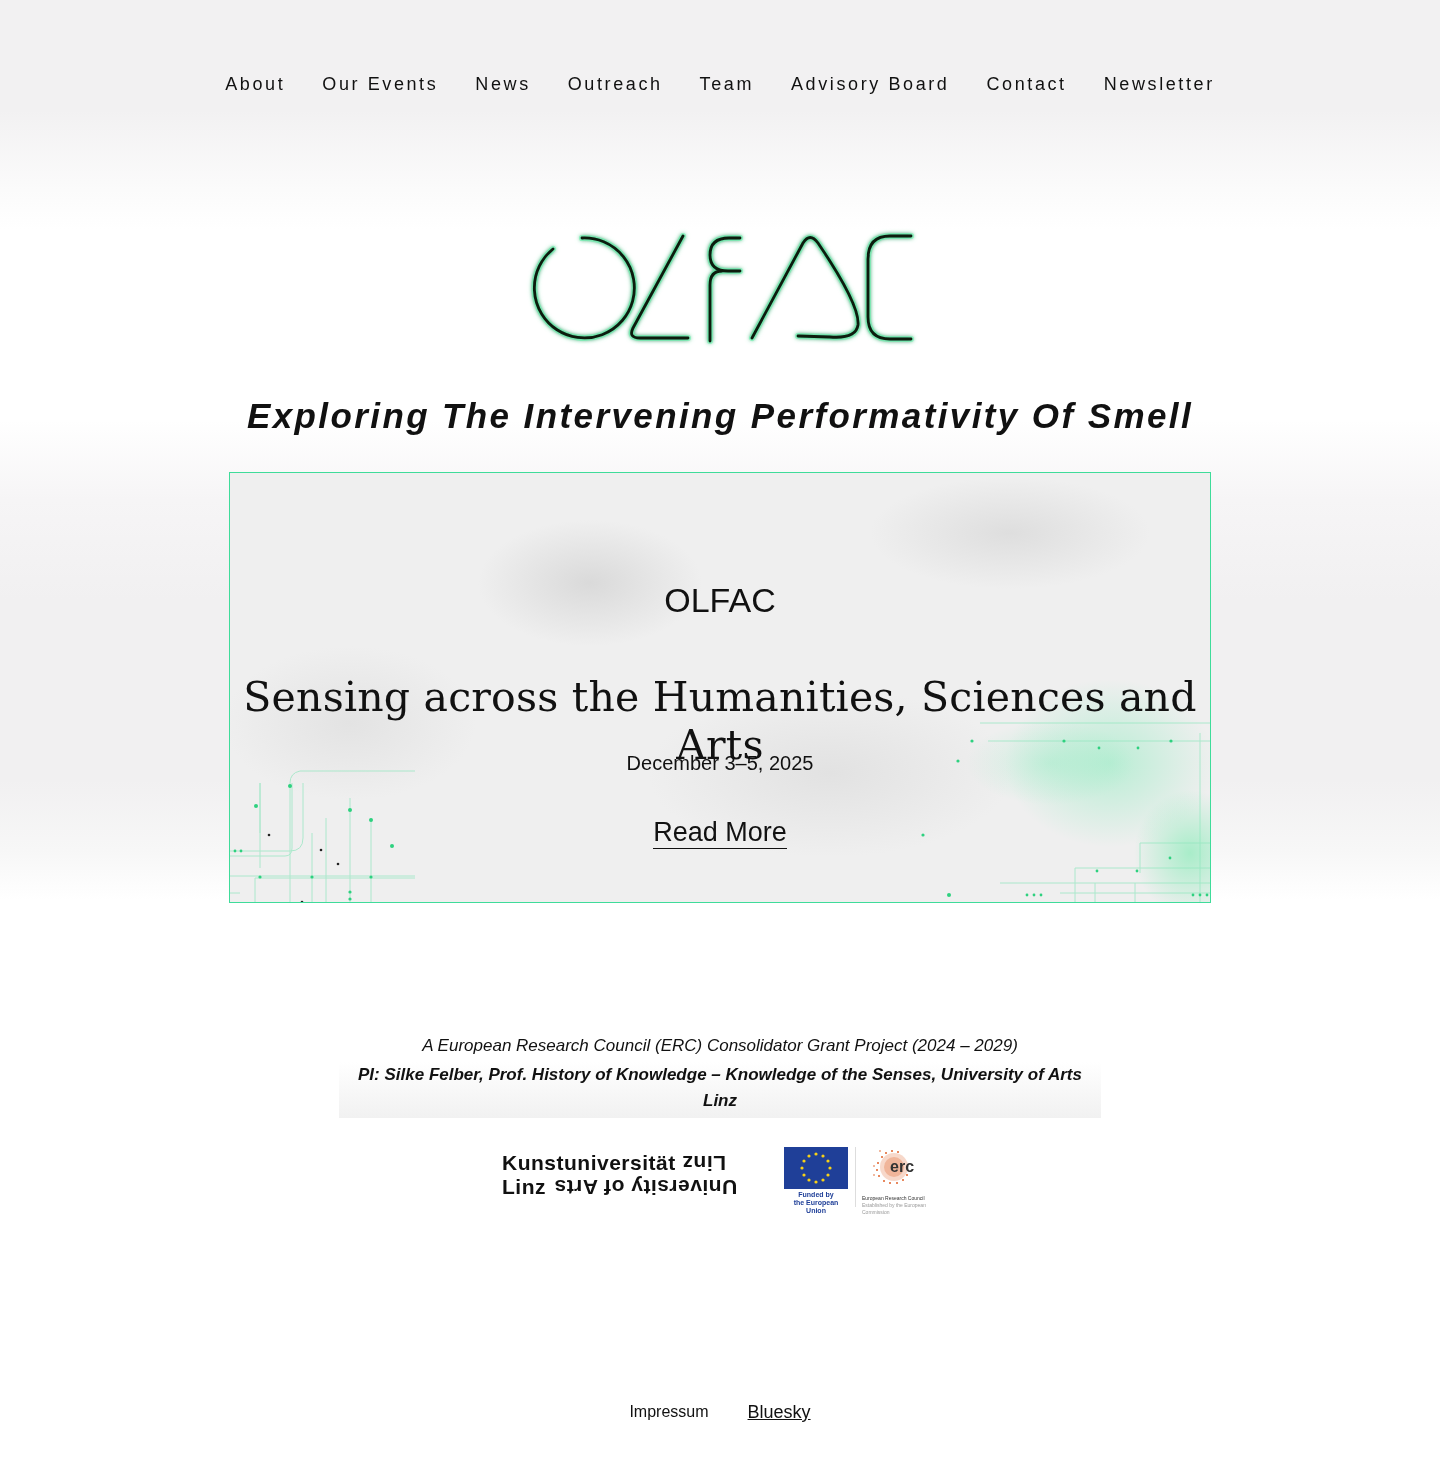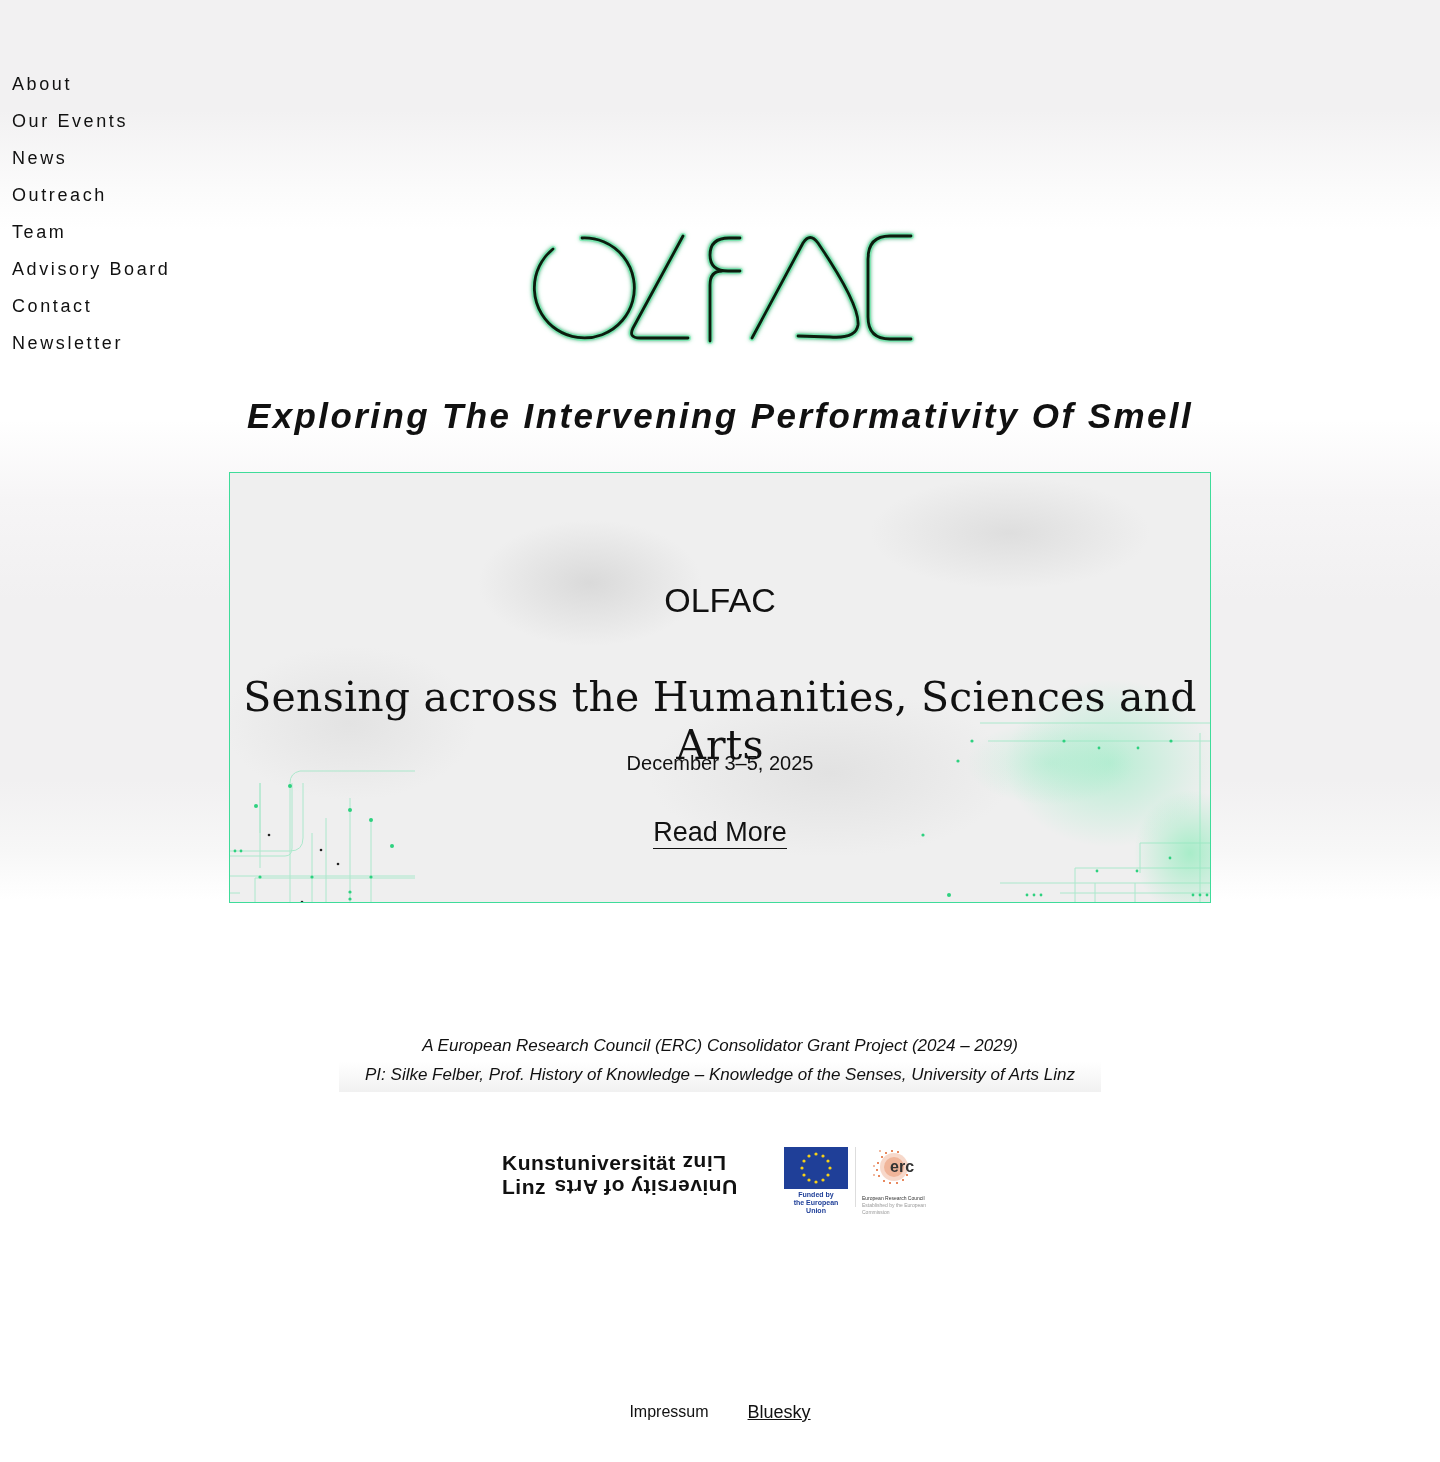--- a/index.html
+++ b/index.html
@@ -16,21 +16,20 @@
       background: linear-gradient(to bottom,
         #f2f1f2 0px, #f2f1f2 110px, #fbfbfb 190px, #ffffff 230px,
         #ffffff 420px, #f6f5f6 500px, #f1f0f1 600px, #f1f0f1 780px,
         #f7f7f7 850px, #ffffff 900px);
       z-index: 0;
     }
     .nav {
       position: absolute; top: 72px; left: 0; width: 1440px;
       display: flex; justify-content: center; gap: 13px;
       z-index: 2;
-      flex-direction: column;
     }
     .nav a {
       font-size: 18px; letter-spacing: 2.6px; color: #111;
       text-decoration: none; margin: 0 12px; line-height: 24px;
     }
     .logo {
       position: absolute; left: 520px; top: 225px; width: 400px; height: 125px; z-index: 2;
     }
     .tagline {
       position: absolute; top: 396px; left: 0; width: 1440px; text-align: center;
@@ -60,21 +59,21 @@
     .card-link a { font-size: 27px; color: #111; text-decoration: none; border-bottom: 1.5px solid #111; padding-bottom: 1px; text-align: right; }
     .credits {
       position: absolute; top: 1025px; left: 0; width: 1440px; text-align: center; z-index: 2; margin-top: 8px;
     }
     .credits .l1 { font-size: 17px; font-style: italic; color: #111; line-height: 26px; }
     .credits .l2wrap {
       display: inline-block; margin-top: 3px; padding: 0 0 4px 0;
       background: linear-gradient(to bottom, #ffffff 0%, #f1f1f1 100%);
       width: 762px;
     }
-    .credits .l2 { font-size: 17px; font-style: italic; color: #111; line-height: 26px; }
+    .credits .l2 { font-size: 17px; font-style: italic; color: #111; line-height: 26px; font-weight: bold; }
     .logos { position: absolute; top: 1143px; left: 0; width: 1440px; height: 70px; z-index: 2; }
     .kunst { position: absolute; left: 502px; top: 8px; width: 244px; font-size: 21px; font-weight: 700; line-height: 24px; color: #111; letter-spacing: 0.5px; }
     .kunst .row2 { display: flex; gap: 8px; }
     .kunst .flip { display: inline-block; transform: rotate(180deg); }
     .eu { position: absolute; left: 784px; top: 4px; width: 64px; }
     .eu-flag { width: 64px; height: 42px; background: #1f3f98; position: relative; }
     .eu-text { font-size: 7px; color: #1f3f98; text-align: center; line-height: 8px; font-weight: 700; margin-top: 2px; }
     .divider { position: absolute; left: 855px; top: 4px; width: 1px; height: 60px; background: #ddd; }
     .erc { position: absolute; left: 862px; top: 2px; width: 64px; }
     .erc-text { font-size: 5px; color: #333; line-height: 7px; margin-top: 2px; }

